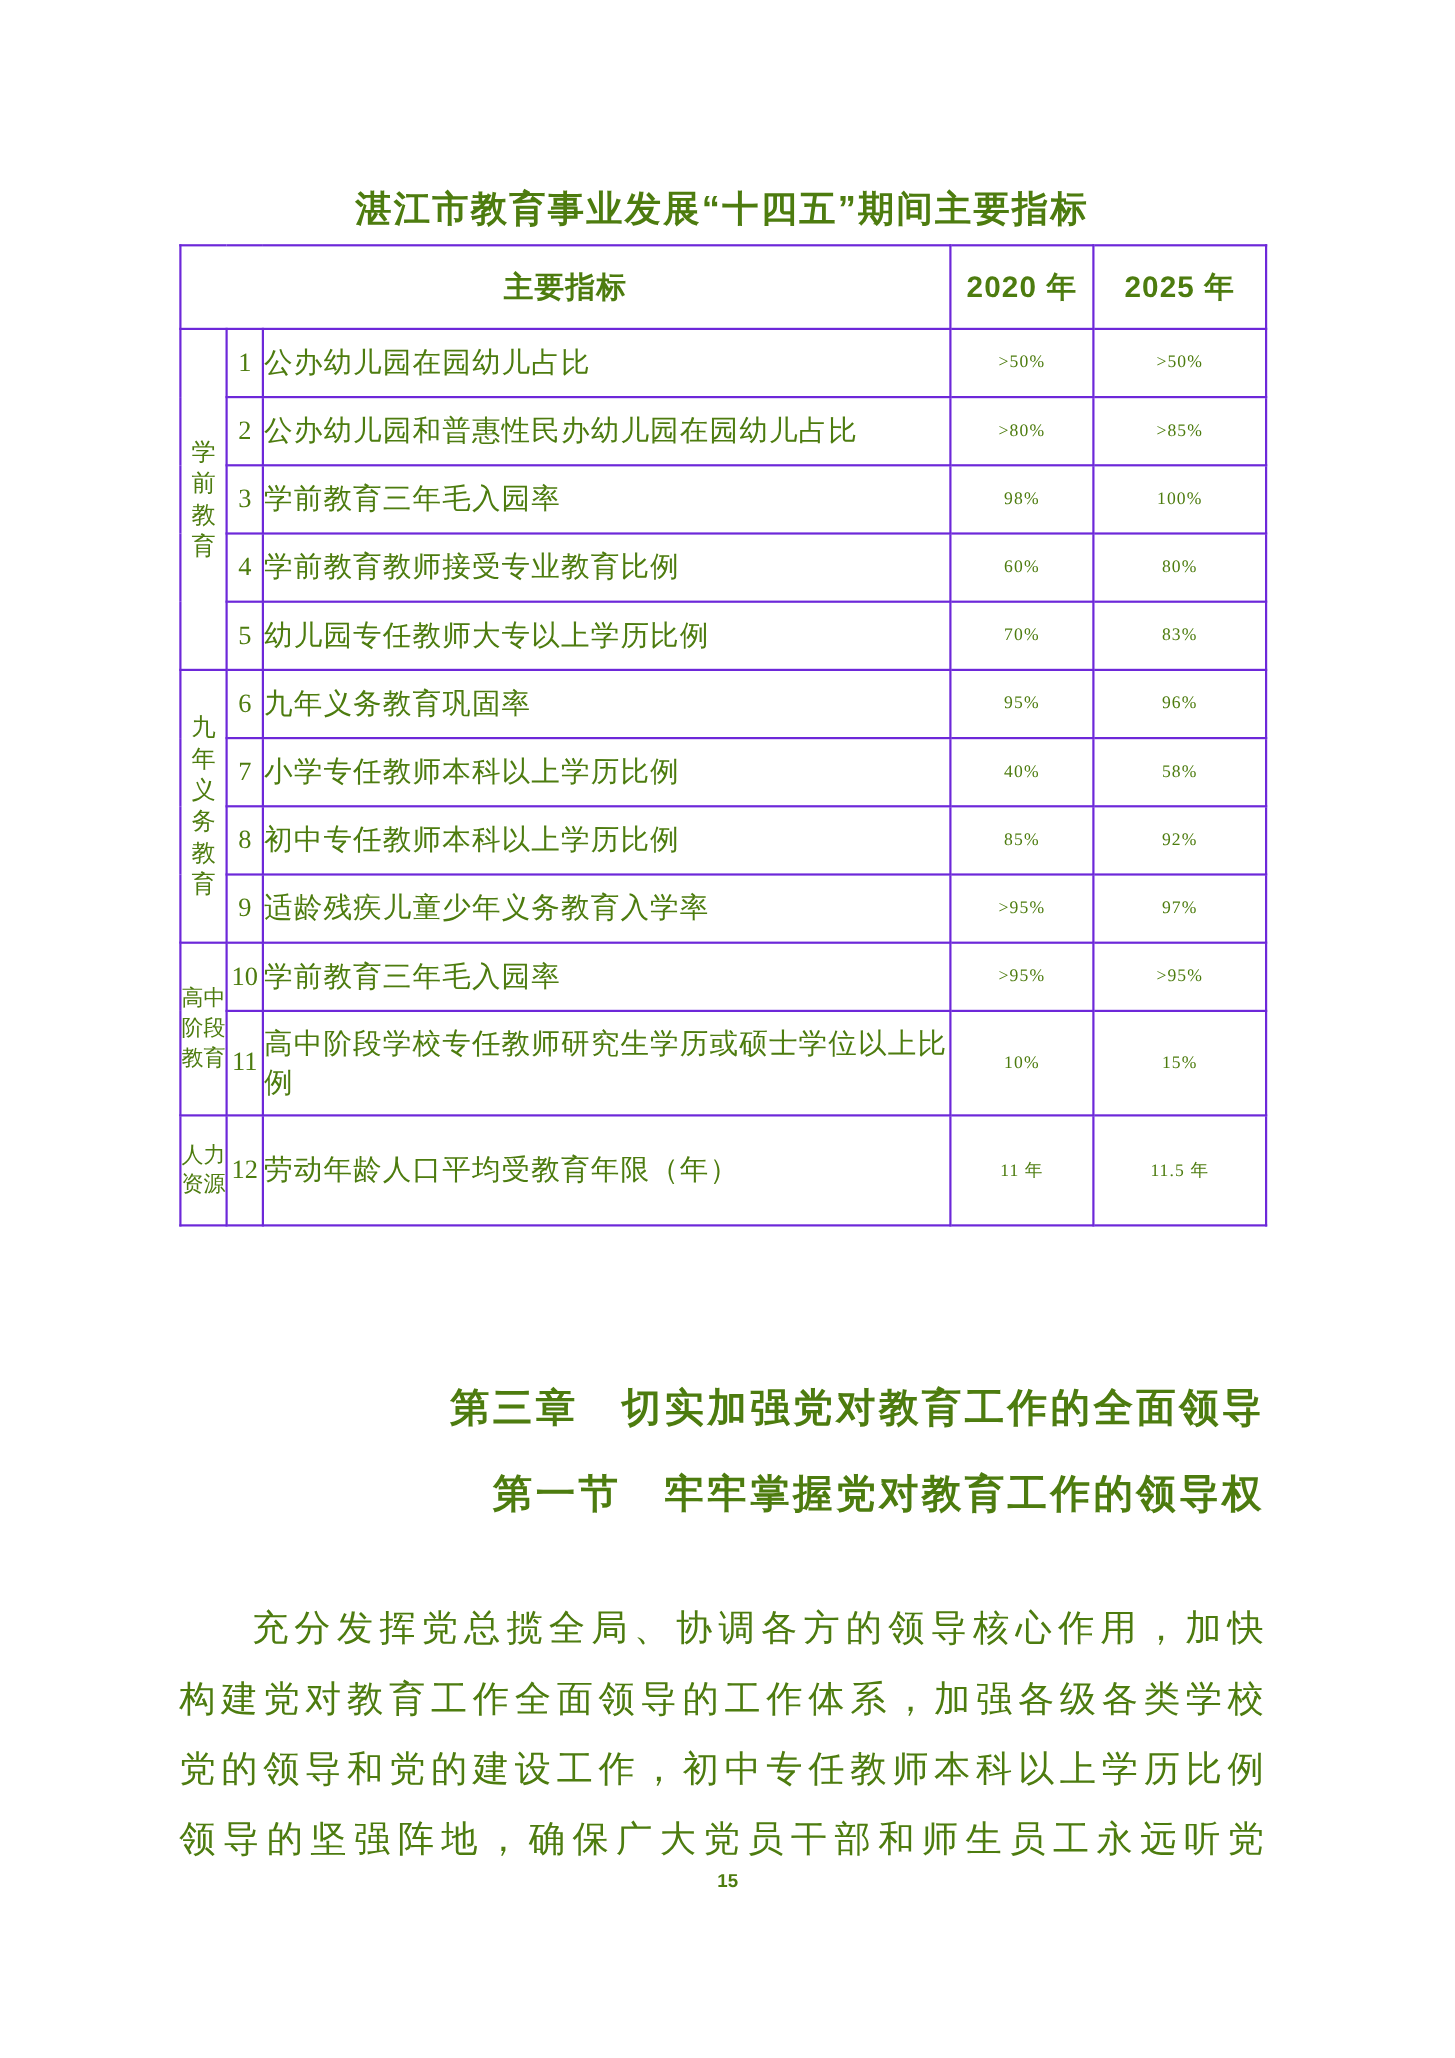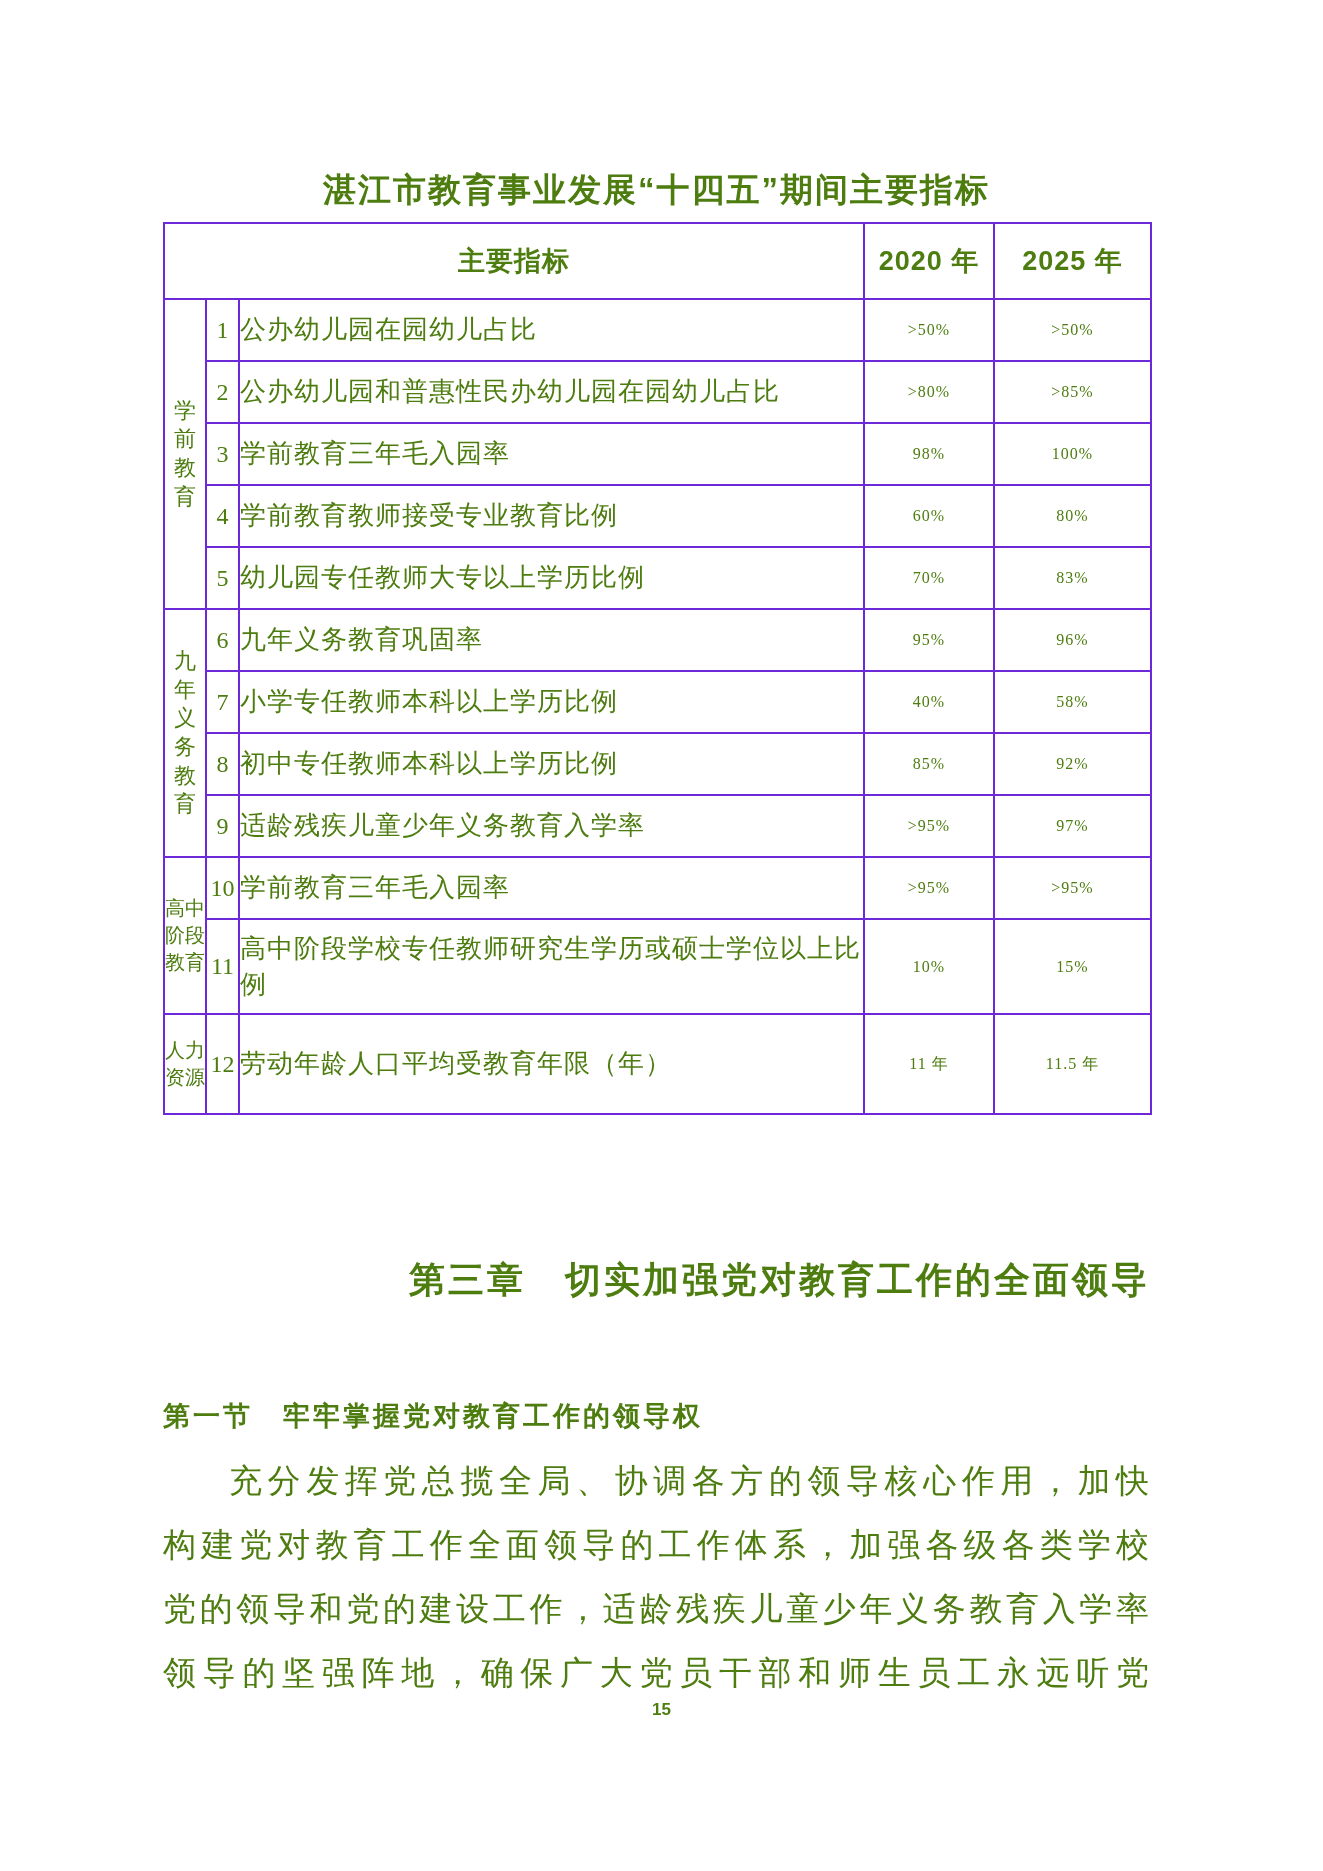--- a/index.html
+++ b/index.html
@@ -52,23 +52,23 @@
   }
   .val-cell{text-align:center;font-size:16px;letter-spacing:1px;}
   
   .chapter{
     position:absolute;top:1256px;left:163px;width:987px;
     text-align:right;white-space:nowrap;
     font-family:"Liberation Sans",sans-serif;
     font-weight:700;font-size:36px;letter-spacing:3px;
   }
   .section{
-    position:absolute;top:1398px;left:163px;width:987px;
-    text-align:left;white-space:nowrap;
-    font-weight:600;font-size:27px;letter-spacing:3px;
+    position:absolute;top:1334px;left:163px;width:987px;
+    text-align:right;white-space:nowrap;
+    font-weight:600;font-size:36px;letter-spacing:3px;
   }
   
   .para{
     position:absolute;left:163px;top:1452px;width:987px;
     font-size:33px;
   }
   .para .line{
     height:64px;line-height:58px;
     text-align:justify;
     text-align-last:justify;
@@ -198,19 +198,19 @@
     </tbody>
   </table>
 
   <div class="chapter">第三章　切实加强党对教育工作的全面领导</div>
 
   <div class="section">第一节　牢牢掌握党对教育工作的领导权</div>
 
   <div class="para">
     <div class="line indent">充分发挥党总揽全局、协调各方的领导核心作用，加快</div>
     <div class="line">构建党对教育工作全面领导的工作体系，加强各级各类学校</div>
-    <div class="line">党的领导和党的建设工作，适龄残疾儿童少年义务教育入学率</div>
+    <div class="line">党的领导和党的建设工作，初中专任教师本科以上学历比例</div>
     <div class="line">领导的坚强阵地，确保广大党员干部和师生员工永远听党</div>
   </div>
 
   <div class="pagenum">15</div>
 
 </div>
 
 </body></html>

